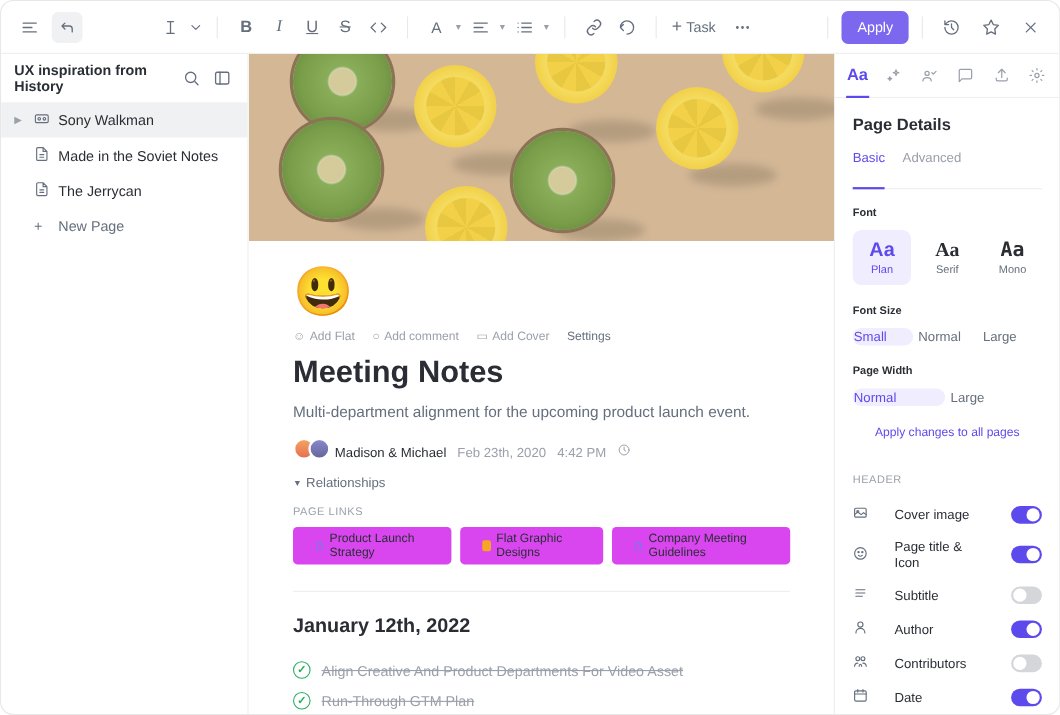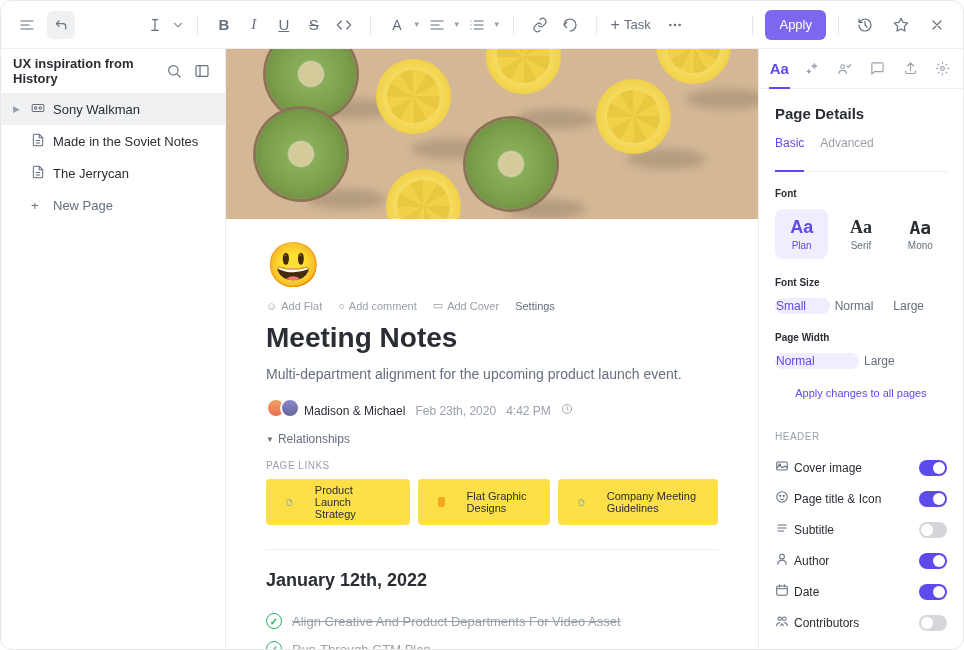--- a/index.html
+++ b/index.html
@@ -44,21 +44,21 @@
 .avatars{display:flex}
 .avatar{width:20px;height:20px;border-radius:50%;border:2px solid #fff;margin-right:-6px}
 .av1{background:linear-gradient(#f4a261,#e76f51)}
 .av2{background:linear-gradient(#88c,#669)}
 .authors{font-weight:500}
 .meta-date{color:#9aa0aa}
 .priv{color:#9aa0aa}
 .rel{font-size:12px;color:#656f7d;margin-bottom:14px;display:flex;align-items:center;gap:4px}
 .pl-label{font-size:10px;color:#9aa0aa;letter-spacing:.5px;margin-bottom:8px}
 .pl-chips{display:flex;gap:8px;margin-bottom:24px}
-.chip{background:#fde047;padding:5px 20px;border-radius:4px;font-size:11px;display:flex;align-items:center;gap:22px;cursor:pointer}
+.chip{background:#d946ef;padding:5px 20px;border-radius:4px;font-size:11px;display:flex;align-items:center;gap:5px;cursor:pointer}
 .hr{height:1px;background:#eee;margin-bottom:20px}
 .sec-title{font-size:18px;font-weight:700;margin-bottom:16px}
 .task{display:flex;align-items:center;gap:10px;padding:6px 0;font-size:13px}
 .task.done span{text-decoration:line-through;color:#9aa0aa}
 .chk{width:16px;height:16px;border-radius:50%;border:1.5px solid #ccc;flex-shrink:0;display:flex;align-items:center;justify-content:center}
 .chk.done{border-color:#27ae60;color:#27ae60}
 .chk.done::after{content:'✓';font-size:10px;font-weight:bold}
 .details{width:205px;border-left:1px solid #eee;flex-shrink:0;overflow-y:auto}
 .d-tabs{display:flex;height:40px;border-bottom:1px solid #eee;align-items:center;padding:0 4px}
 .d-tab{flex:1;display:flex;align-items:center;justify-content:center;height:100%;cursor:pointer;color:#9aa0aa;position:relative}
@@ -77,21 +77,21 @@
 .font-opt.active .big{color:#5d4aec}
 .font-opt .sm{font-size:10px;color:#656f7d;margin-top:2px}
 .font-opt.active .sm{color:#5d4aec}
 .serif .big{font-family:Georgia,serif}
 .mono .big{font-family:monospace}
 .seg{display:flex;gap:4px;margin-bottom:18px}
 .seg-opt{flex:1;text-align:left;padding:1px;border-radius:8px;cursor:pointer;font-size:12px;color:#656f7d}
 .seg-opt.active{background:#f0edff;color:#5d4aec}
 .apply-link{text-align:center;color:#5d4aec;font-size:11px;cursor:pointer;margin-bottom:32px}
 .d-sec{font-size:10px;color:#9aa0aa;letter-spacing:.5px;margin-bottom:10px}
-.d-row{display:flex;align-items:center;gap:5px;padding:7px 0;font-size:12px}
+.d-row{display:flex;align-items:center;gap:24px;padding:7px 0;font-size:12px}
 .d-row .icn{width:14px;color:#656f7d}
 .d-row .lbl{flex:1}
 .toggle{width:28px;height:16px;border-radius:8px;background:#d5d6d9;position:relative;cursor:pointer;flex-shrink:0}
 .toggle.on{background:#5d4aec}
 .toggle::after{content:'';position:absolute;width:12px;height:12px;background:#fff;border-radius:50%;top:2px;left:2px;transition:.2s}
 .toggle.on::after{left:14px}
 svg{fill:none;stroke:currentColor;stroke-width:1.8;stroke-linecap:round;stroke-linejoin:round}
 </style>
 </head>
 <body>
@@ -449,32 +449,32 @@
           <div class="d-row">
             <span class="icn"><svg viewBox="0 0 24 24" width="14" height="14">
                 <circle cx="12" cy="8" r="4"></circle>
                 <path d="M5 21c0-4 3-7 7-7s7 3 7 7"></path>
               </svg></span>
             <span class="lbl">Author</span>
             <div class="toggle on"></div>
           </div>
           <div class="d-row">
             <span class="icn"><svg viewBox="0 0 24 24" width="14" height="14">
-                <rect x="3" y="5" width="18" height="16" rx="2"></rect>
-                <path d="M3 10h18M8 3v4M16 3v4"></path>
-              </svg></span>
-            <span class="lbl">Date</span>
-            <div class="toggle on"></div>
-          </div>
-          <div class="d-row">
-            <span class="icn"><svg viewBox="0 0 24 24" width="14" height="14">
                 <circle cx="8" cy="8" r="3"></circle>
                 <circle cx="16" cy="8" r="3"></circle>
                 <path d="M3 20c0-3 2-5 5-5M21 20c0-3-2-5-5-5M10 20c0-2 1-3 2-3s2 1 2 3"></path>
               </svg></span>
             <span class="lbl">Contributors</span>
             <div class="toggle "></div>
           </div>
+          <div class="d-row">
+            <span class="icn"><svg viewBox="0 0 24 24" width="14" height="14">
+                <rect x="3" y="5" width="18" height="16" rx="2"></rect>
+                <path d="M3 10h18M8 3v4M16 3v4"></path>
+              </svg></span>
+            <span class="lbl">Date</span>
+            <div class="toggle on"></div>
+          </div>
           <div class="d-row"></div>
         </div>
     </div>
   </div>
 </div>
 
 </body></html>

